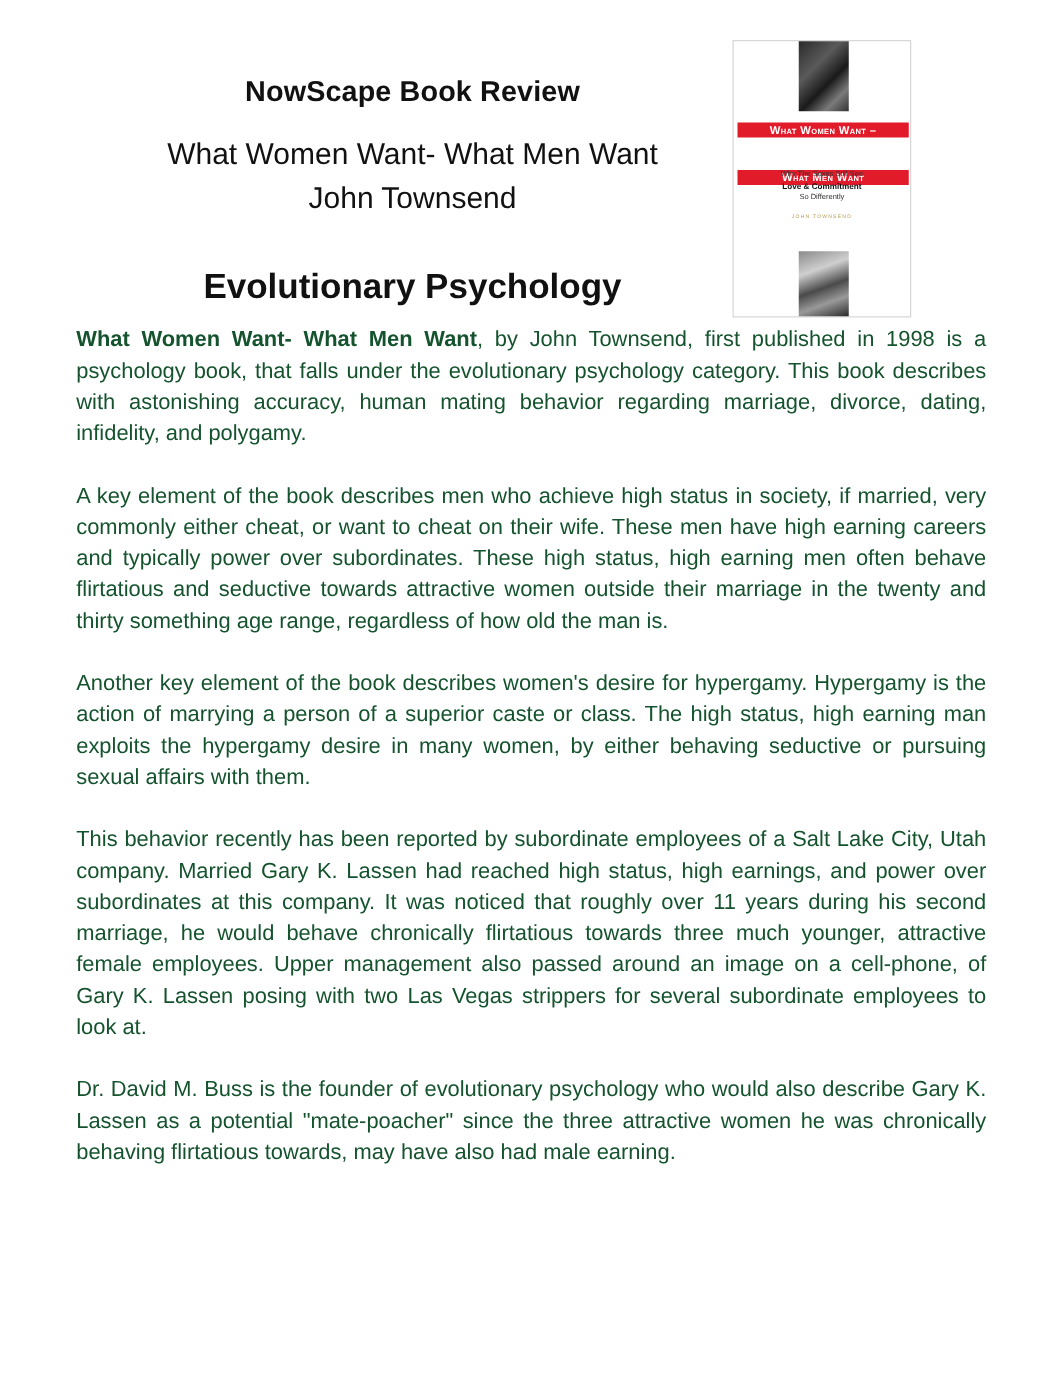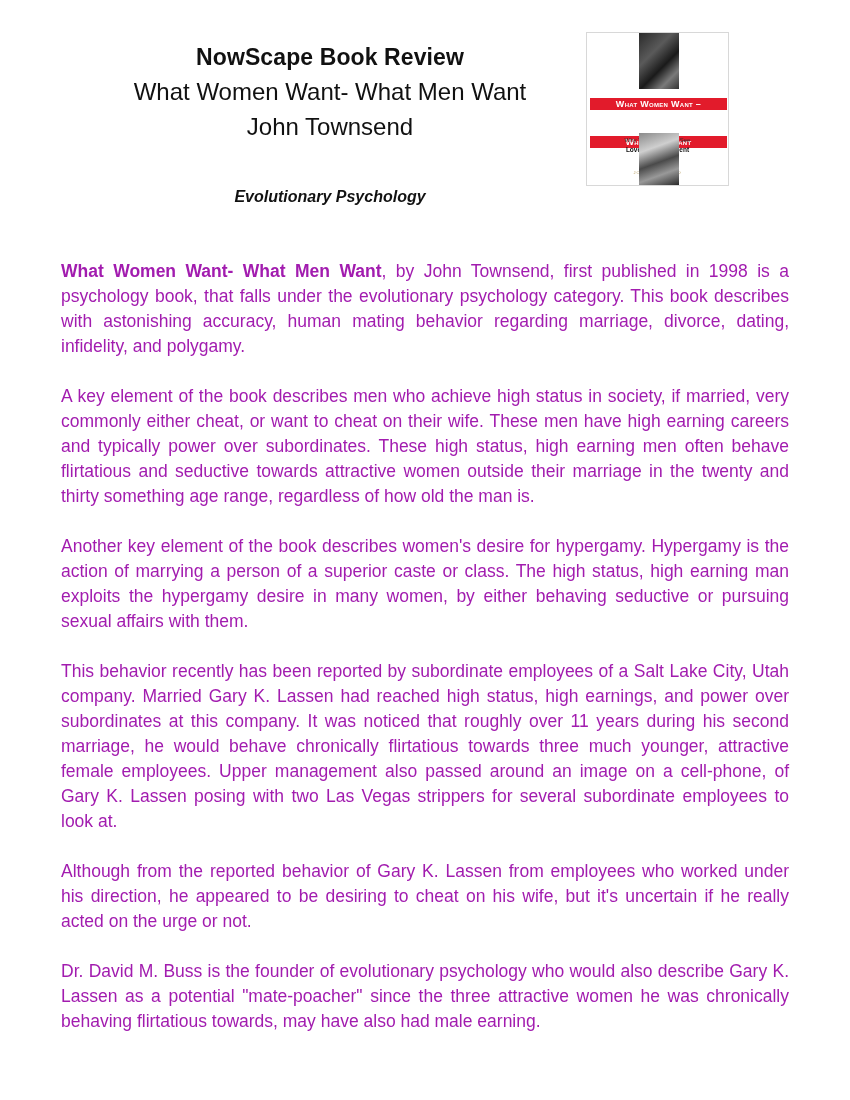--- a/index.html
+++ b/index.html
@@ -19,43 +19,42 @@
       position: absolute;
       left: 60px;
       top: 40px;
       width: 540px;
       text-align: center;
     }
     .site-title {
       font-size: 23px;
       font-weight: bold;
       line-height: 34px;
-      margin: 0;
+      margin: 16px;
       letter-spacing: 0.1px;
     }
     .book-title, .book-author {
       font-size: 24px;
       line-height: 35px;
       margin: 0;
       font-weight: normal;
     }
     .book-author { margin-bottom: 35px; }
     .book-category {
-      font-size: 16px;
-      font-style: italic;
+      font-size: 28px;
       line-height: 35px;
       margin: 0;
     }
 
     .cover {
       position: absolute;
       left: 586px;
       top: 32px;
       width: 143px;
-      height: 154px;
+      height: 222px;
       border: 1px solid #d8d8d8;
       background: #ffffff;
       box-sizing: border-box;
     }
     .cover-photo {
       position: absolute;
       left: 52px;
       width: 40px;
       background: linear-gradient(135deg, #2b2b2b 0%, #5a5a5a 35%, #1a1a1a 60%, #7a7a7a 80%, #333333 100%);
     }
@@ -103,21 +102,21 @@
     }
 
     .article {
       position: absolute;
       left: 61px;
       top: 259px;
       width: 728px;
       font-size: 17.5px;
       line-height: 25px;
       text-align: justify;
-      color: #a21caf;
+      color: #14532d;
     }
     .article p {
       margin: 0 0 25px 0;
     }
     .article .lead-title { font-weight: bold; }
   </style>
 </head>
 <body>
 
 <div class="header">
@@ -138,15 +137,14 @@
   </div>
   <div class="cover-author">JOHN TOWNSEND</div>
   <div class="cover-photo bottom"></div>
 </div>
 
 <div class="article">
   <p><span class="lead-title">What Women Want- What Men Want</span><span>, by John Townsend, first published in 1998 is a psychology book, that falls under the evolutionary psychology category. This book describes with astonishing accuracy, human mating behavior regarding marriage, divorce, dating, infidelity, and polygamy.</span></p>
   <p>A key element of the book describes men who achieve high status in society, if married, very commonly either cheat, or want to cheat on their wife. These men have high earning careers and typically power over subordinates. These high status, high earning men often behave flirtatious and seductive towards attractive women outside their marriage in the twenty and thirty something age range, regardless of how old the man is.</p>
   <p>Another key element of the book describes women's desire for hypergamy. Hypergamy is the action of marrying a person of a superior caste or class. The high status, high earning man exploits the hypergamy desire in many women, by either behaving seductive or pursuing sexual affairs with them.</p>
   <p>This behavior recently has been reported by subordinate employees of a Salt Lake City, Utah company. Married Gary K. Lassen had reached high status, high earnings, and power over subordinates at this company. It was noticed that roughly over 11 years during his second marriage, he would behave chronically flirtatious towards three much younger, attractive female employees. Upper management also passed around an image on a cell-phone, of Gary K. Lassen posing with two Las Vegas strippers for several subordinate employees to look at.</p>
-  <p>Although from the reported behavior of Gary K. Lassen from employees who worked under his direction, he appeared to be desiring to cheat on his wife, but it's uncertain if he really acted on the urge or not.</p>
   <p>Dr. David M. Buss is the founder of evolutionary psychology who would also describe Gary K. Lassen as a potential "mate-poacher" since the three attractive women he was chronically behaving flirtatious towards, may have also had male earning.</p>
 </div>
 
 </body></html>

